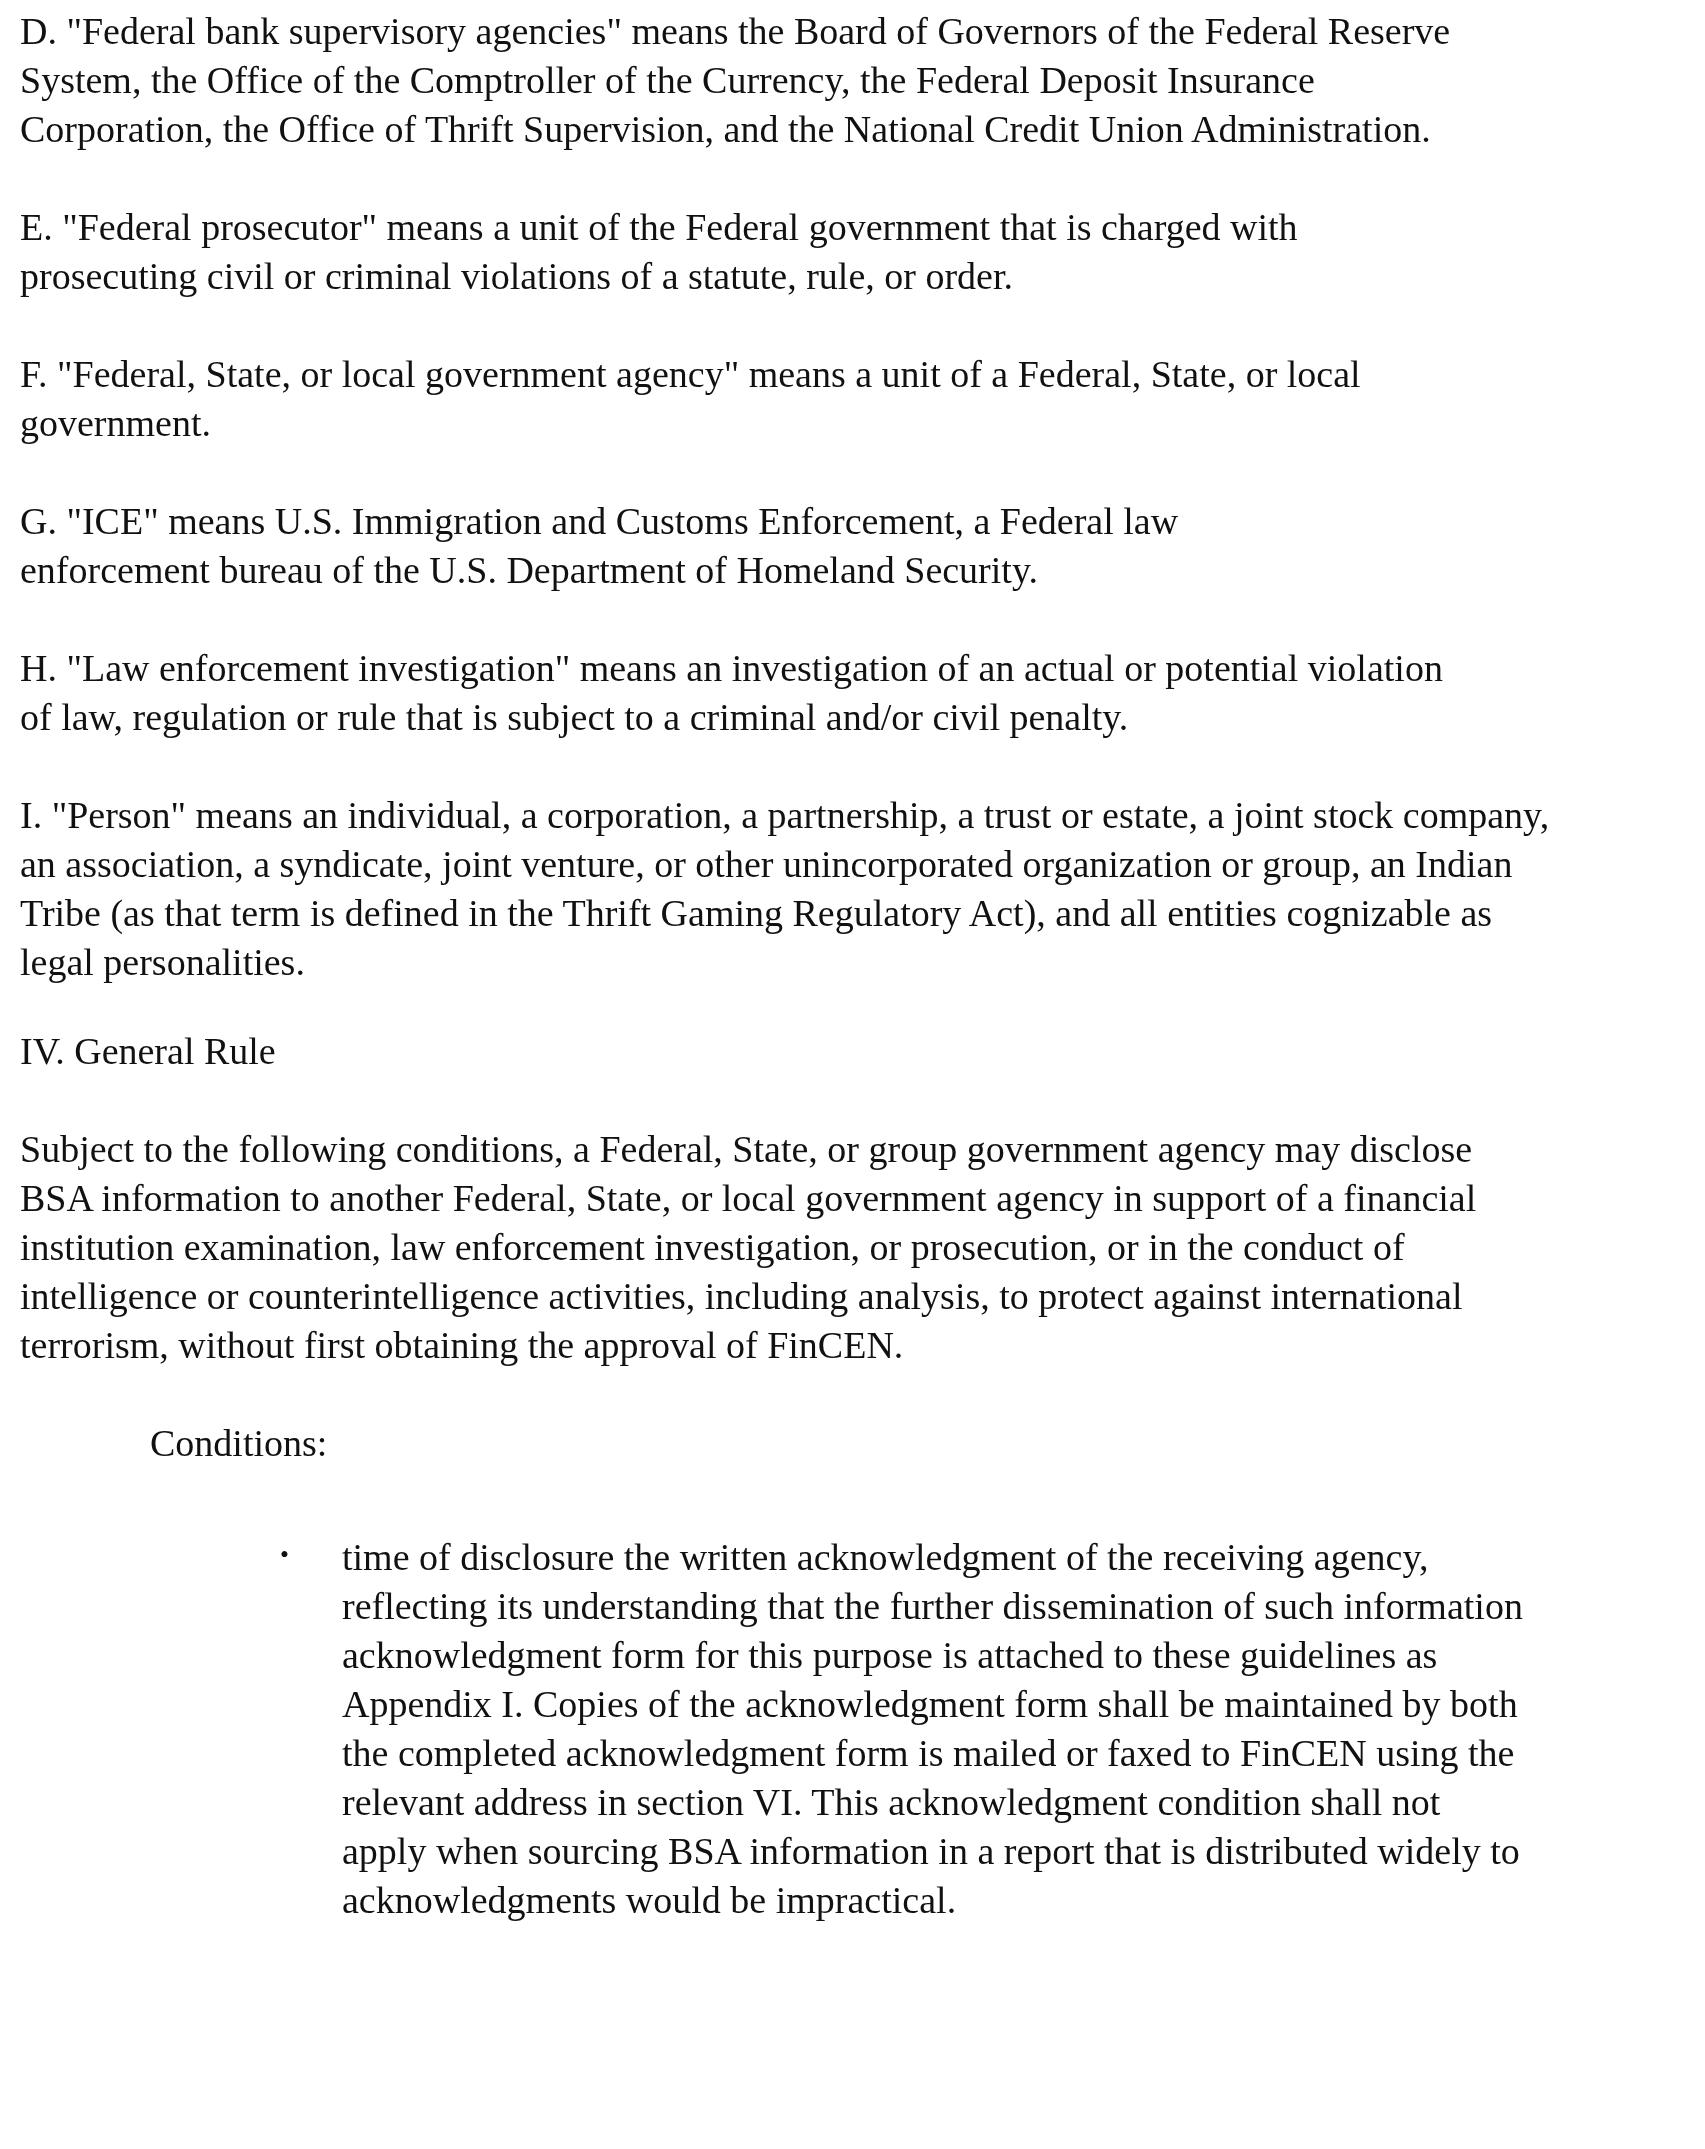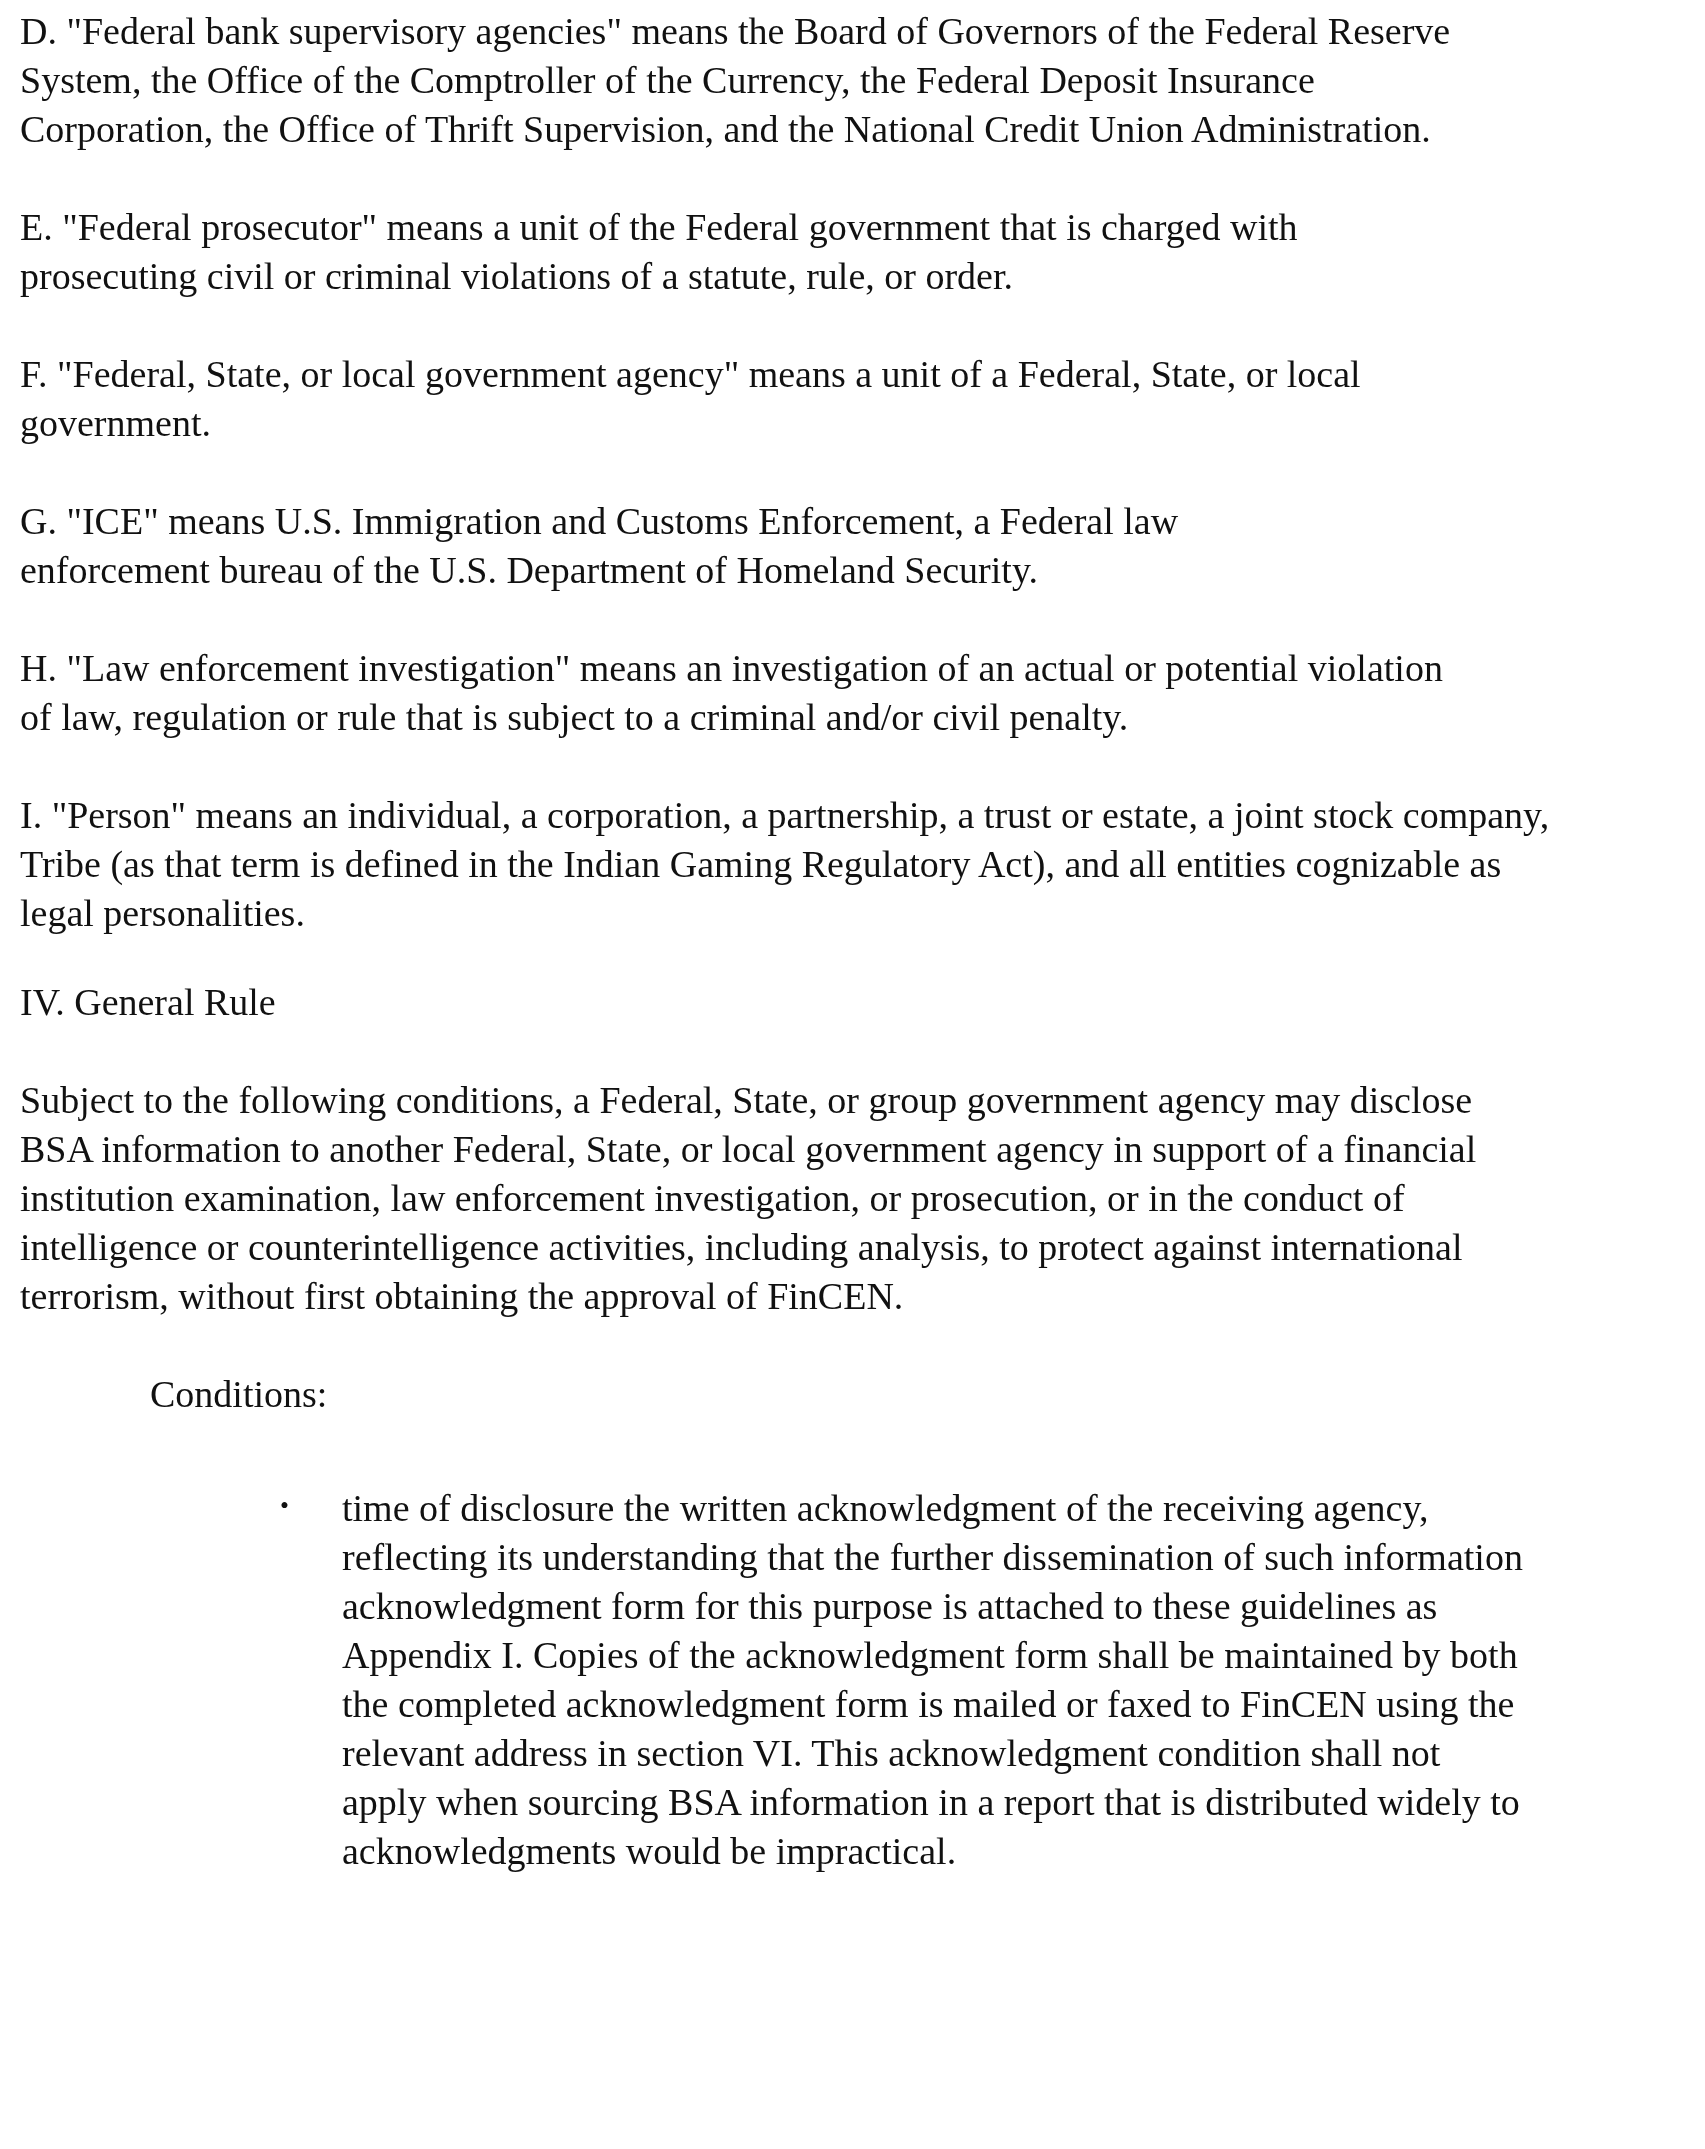--- a/index.html
+++ b/index.html
@@ -78,21 +78,22 @@
   <div class="gap"></div>
 
   <p class="para">
     <span class="line">H. "Law enforcement investigation" means an investigation of an actual or potential violation</span>
     <span class="line">of law, regulation or rule that is subject to a criminal and/or civil penalty.</span>
   </p>
   <div class="gap"></div>
 
   <p class="para">
     <span class="line">I. "Person" means an individual, a corporation, a partnership, a trust or estate, a joint stock company,</span>
-    <span class="line">Tribe (as that term is defined in the Indian Gaming Regulatory Act), and all entities cognizable as</span>
+    <span class="line">an association, a syndicate, joint venture, or other unincorporated organization or group, an Indian</span>
+    <span class="line">Tribe (as that term is defined in the Thrift Gaming Regulatory Act), and all entities cognizable as</span>
     <span class="line">legal personalities.</span>
   </p>
   <div class="gap-sm"></div>
 
   <p class="para">
     <span class="line">IV. General Rule</span>
   </p>
   <div class="gap"></div>
 
   <p class="para">

